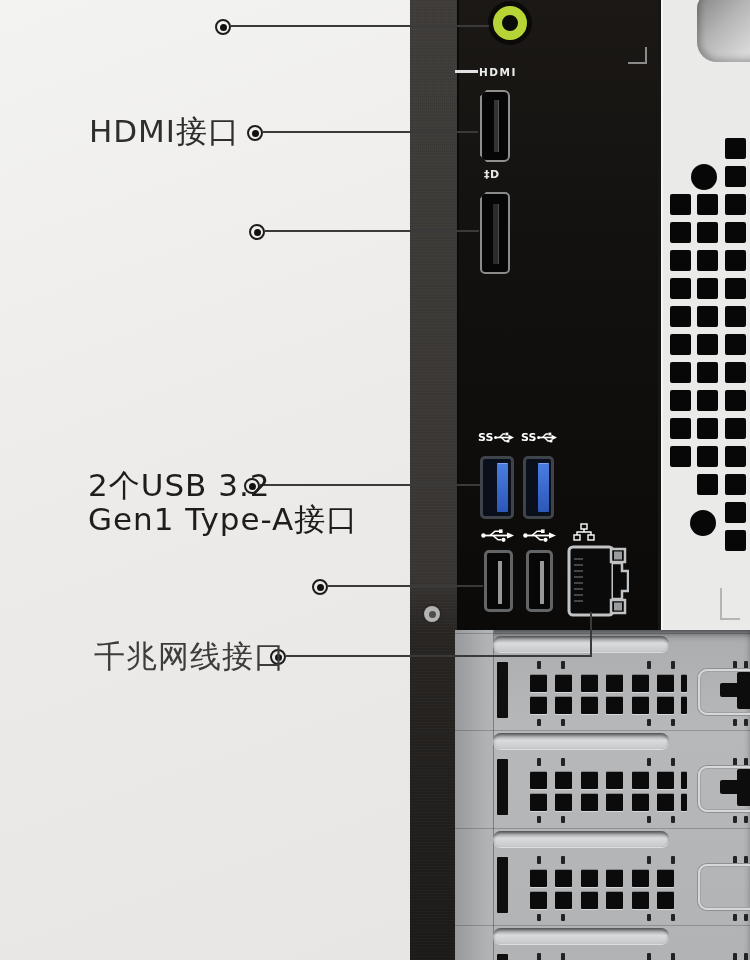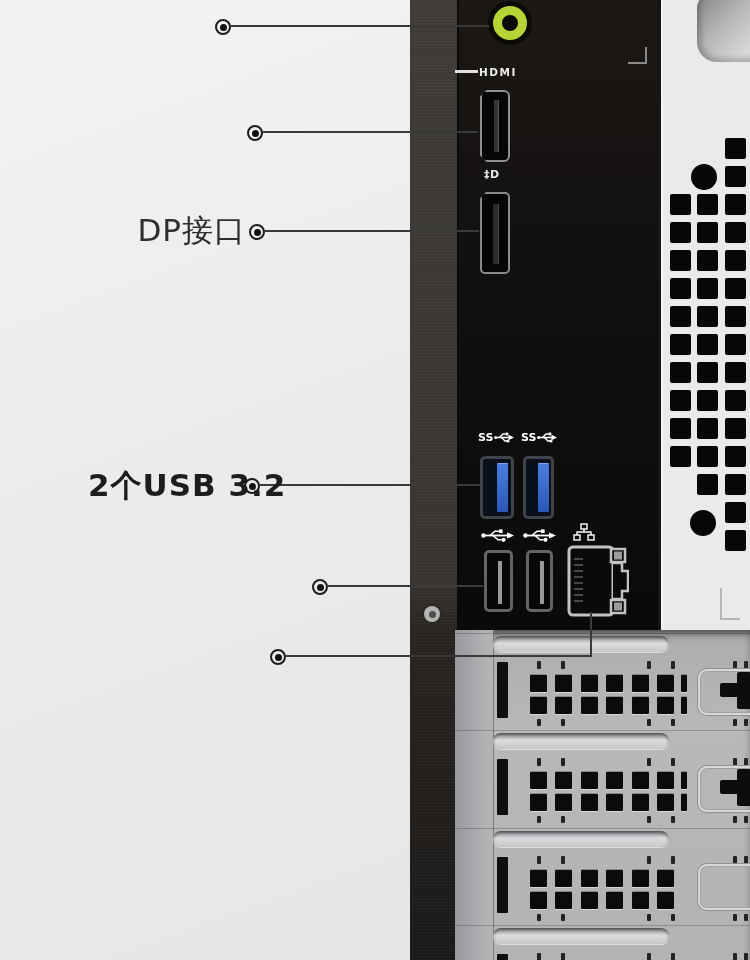--- a/index.html
+++ b/index.html
@@ -3,21 +3,21 @@
 <meta charset="utf-8">
 <style>
   html,body{margin:0;padding:0;}
   .scene{
     position:relative;width:750px;height:960px;overflow:hidden;
     background:linear-gradient(160deg,#f3f3f1 0%,#edebe9 45%,#e7e5e3 100%);
     font-family:"DejaVu Sans","Liberation Sans",sans-serif;
   }
   
   .ann{position:absolute;color:#2e2e2e;font-size:31px;line-height:34px;letter-spacing:1px;white-space:nowrap;}
-  .ann.bold{font-weight:700;color:#1d1d1d;}
+  .ann.bold{font-weight:400;color:#1d1d1d;}
   .ann-audio{right:544px;top:7px;}
   .ann-hdmi{right:510px;top:114px;}
   .ann-dp{right:504px;top:213px;}
   .ann-usb32{left:88px;top:468px;}
   .ann-usb20{left:90px;top:569px;}
   .ann-lan{left:94px;top:639px;color:#3c3c3c;}
   .dot{position:absolute;width:16px;height:16px;border:2px solid #1c1c1c;border-radius:50%;box-sizing:border-box;background:transparent;}
   .dot i{position:absolute;left:50%;top:50%;width:7px;height:7px;margin:-3.5px 0 0 -3.5px;background:#111;border-radius:50%;}
   .d-audio{left:215px;top:19px;}
   .d-hdmi{left:247px;top:125px;}
@@ -377,18 +377,20 @@
   <span class="dot d-usb32">
       <i></i>
     </span>
   <span class="dot d-usb20">
       <i></i>
     </span>
   <span class="dot d-lan">
       <i></i>
     </span>
 
-  <div class="ann ann-dp">DP接口</div>
+  <div class="ann ann-hdmi">HDMI接口</div>
   <div class="ann bold ann-usb32">
     <div>2个USB 3.2</div>
+    <div>Gen1 Type-A接口</div>
   </div>
+  <div class="ann ann-lan">千兆网线接口</div>
 
 </div>
 
 </body></html>

